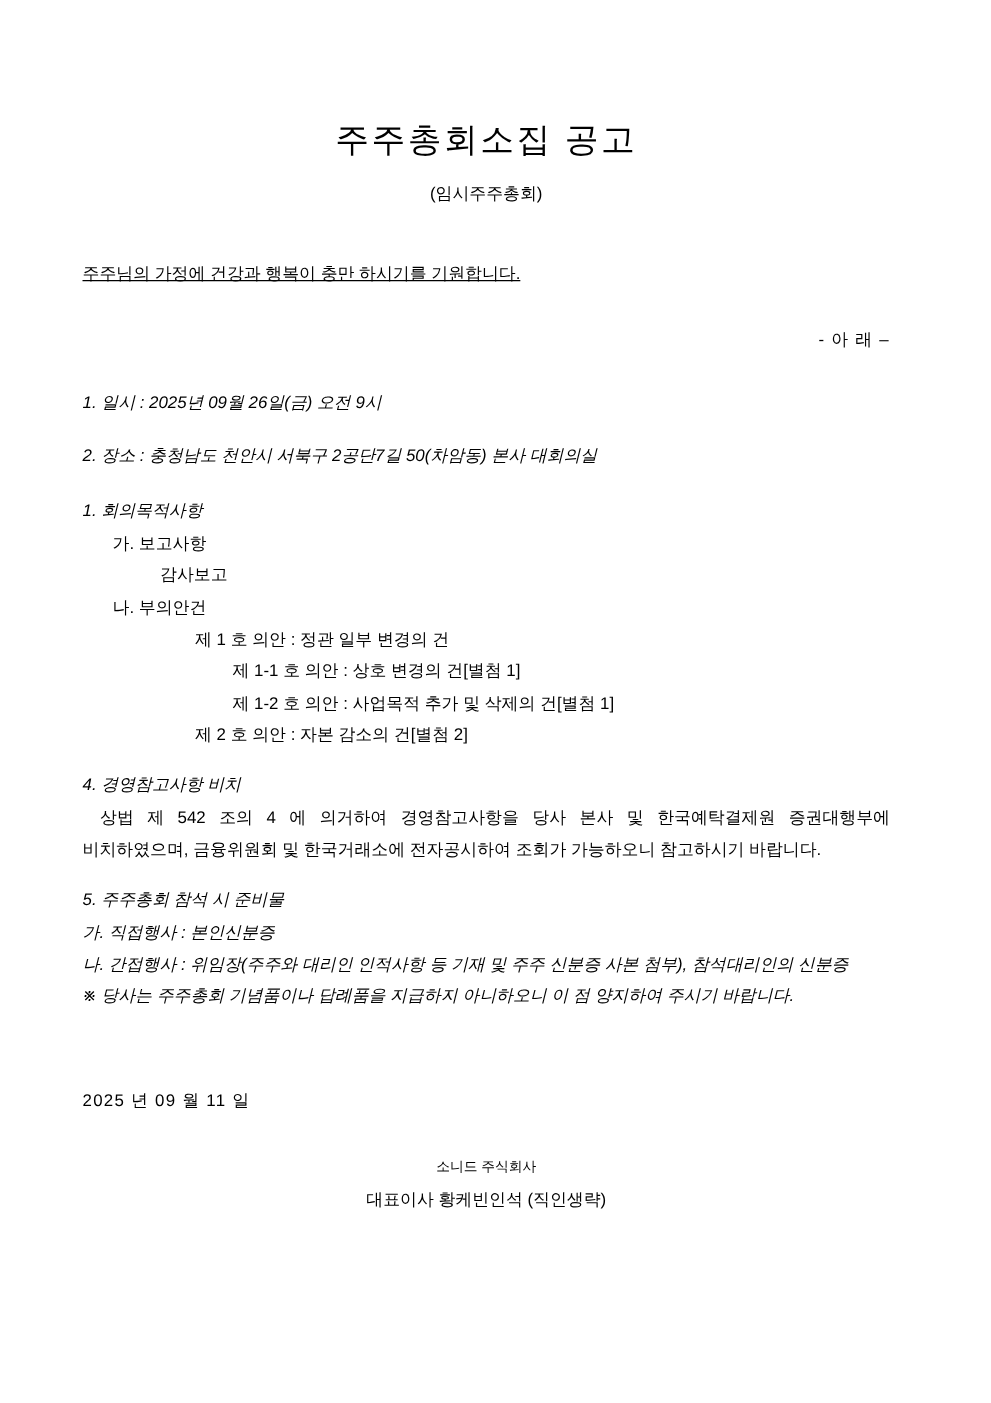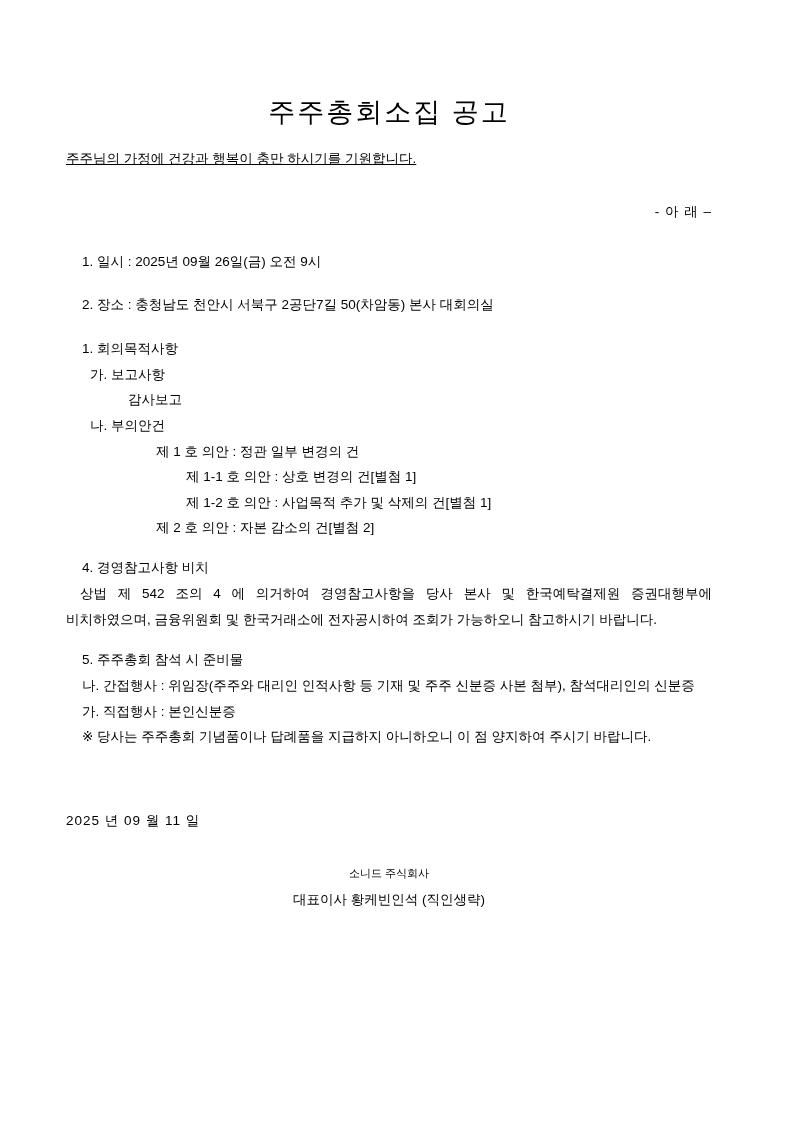--- a/index.html
+++ b/index.html
@@ -47,21 +47,22 @@
   }
   .centered-divider {
     text-align: right;
     font-size: 13.5px;
     margin: 30px 0 28px 0;
     letter-spacing: 1px;
   }
   .item {
     font-size: 13.5px;
     line-height: 1.9;
-    margin: 0 0 18px 16px;
+    margin: 0 0 18px 0;
+    font-style: italic;
   }
   .item-tight {
     margin-bottom: 0;
   }
   .sub1 {
     font-size: 13.5px;
     line-height: 1.9;
     margin: 0;
     padding-left: 24px;
   }
@@ -110,20 +111,21 @@
     font-size: 13.5px;
     margin: 10px 0 0 0;
   }
 </style>
 </head>
 <body>
 
 <div class="page">
 
   <h1 class="doc-title">주주총회소집 공고</h1>
+  <div class="doc-subtitle">(임시주주총회)</div>
 
   <div class="para-block">
     <p class="para">주주님의 가정에 건강과 행복이 충만 하시기를 기원합니다.</p>
   </div>
 
   <div class="centered-divider">- 아      래 –</div>
 
   <p class="item">1. 일시 : 2025년  09월  26일(금)  오전  9시</p>
 
   <p class="item">2. 장소 : 충청남도  천안시  서북구  2공단7길  50(차암동)  본사  대회의실</p>
@@ -138,21 +140,21 @@
   <p class="sub3">제 2 호  의안 : 자본  감소의  건[별첨 2]</p>
 
   <div class="block-gap"></div>
 
   <p class="item item-tight">4. 경영참고사항  비치</p>
   <p class="body-indent">상법 제 542 조의 4 에 의거하여 경영참고사항을 당사 본사 및 한국예탁결제원 증권대행부에 비치하였으며, 금융위원회 및 한국거래소에 전자공시하여 조회가 가능하오니 참고하시기 바랍니다.</p>
 
   <div class="block-gap"></div>
 
   <p class="item item-tight">5. 주주총회  참석 시  준비물</p>
+  <p class="item item-tight">가. 직접행사 : 본인신분증</p>
   <p class="item item-tight">나. 간접행사 : 위임장(주주와 대리인 인적사항 등 기재 및 주주 신분증 사본 첨부), 참석대리인의 신분증</p>
-  <p class="item item-tight">가. 직접행사 : 본인신분증</p>
   <p class="item item-tight">※ 당사는 주주총회 기념품이나 답례품을 지급하지 아니하오니 이 점 양지하여 주시기 바랍니다.</p>
 
   <div class="sign-date">2025 년   09 월   11 일</div>
   <div class="sign-company">소니드 주식회사</div>
   <div class="sign-rep">대표이사  황케빈인석 (직인생략)</div>
 
 </div>
 
 </body></html>

